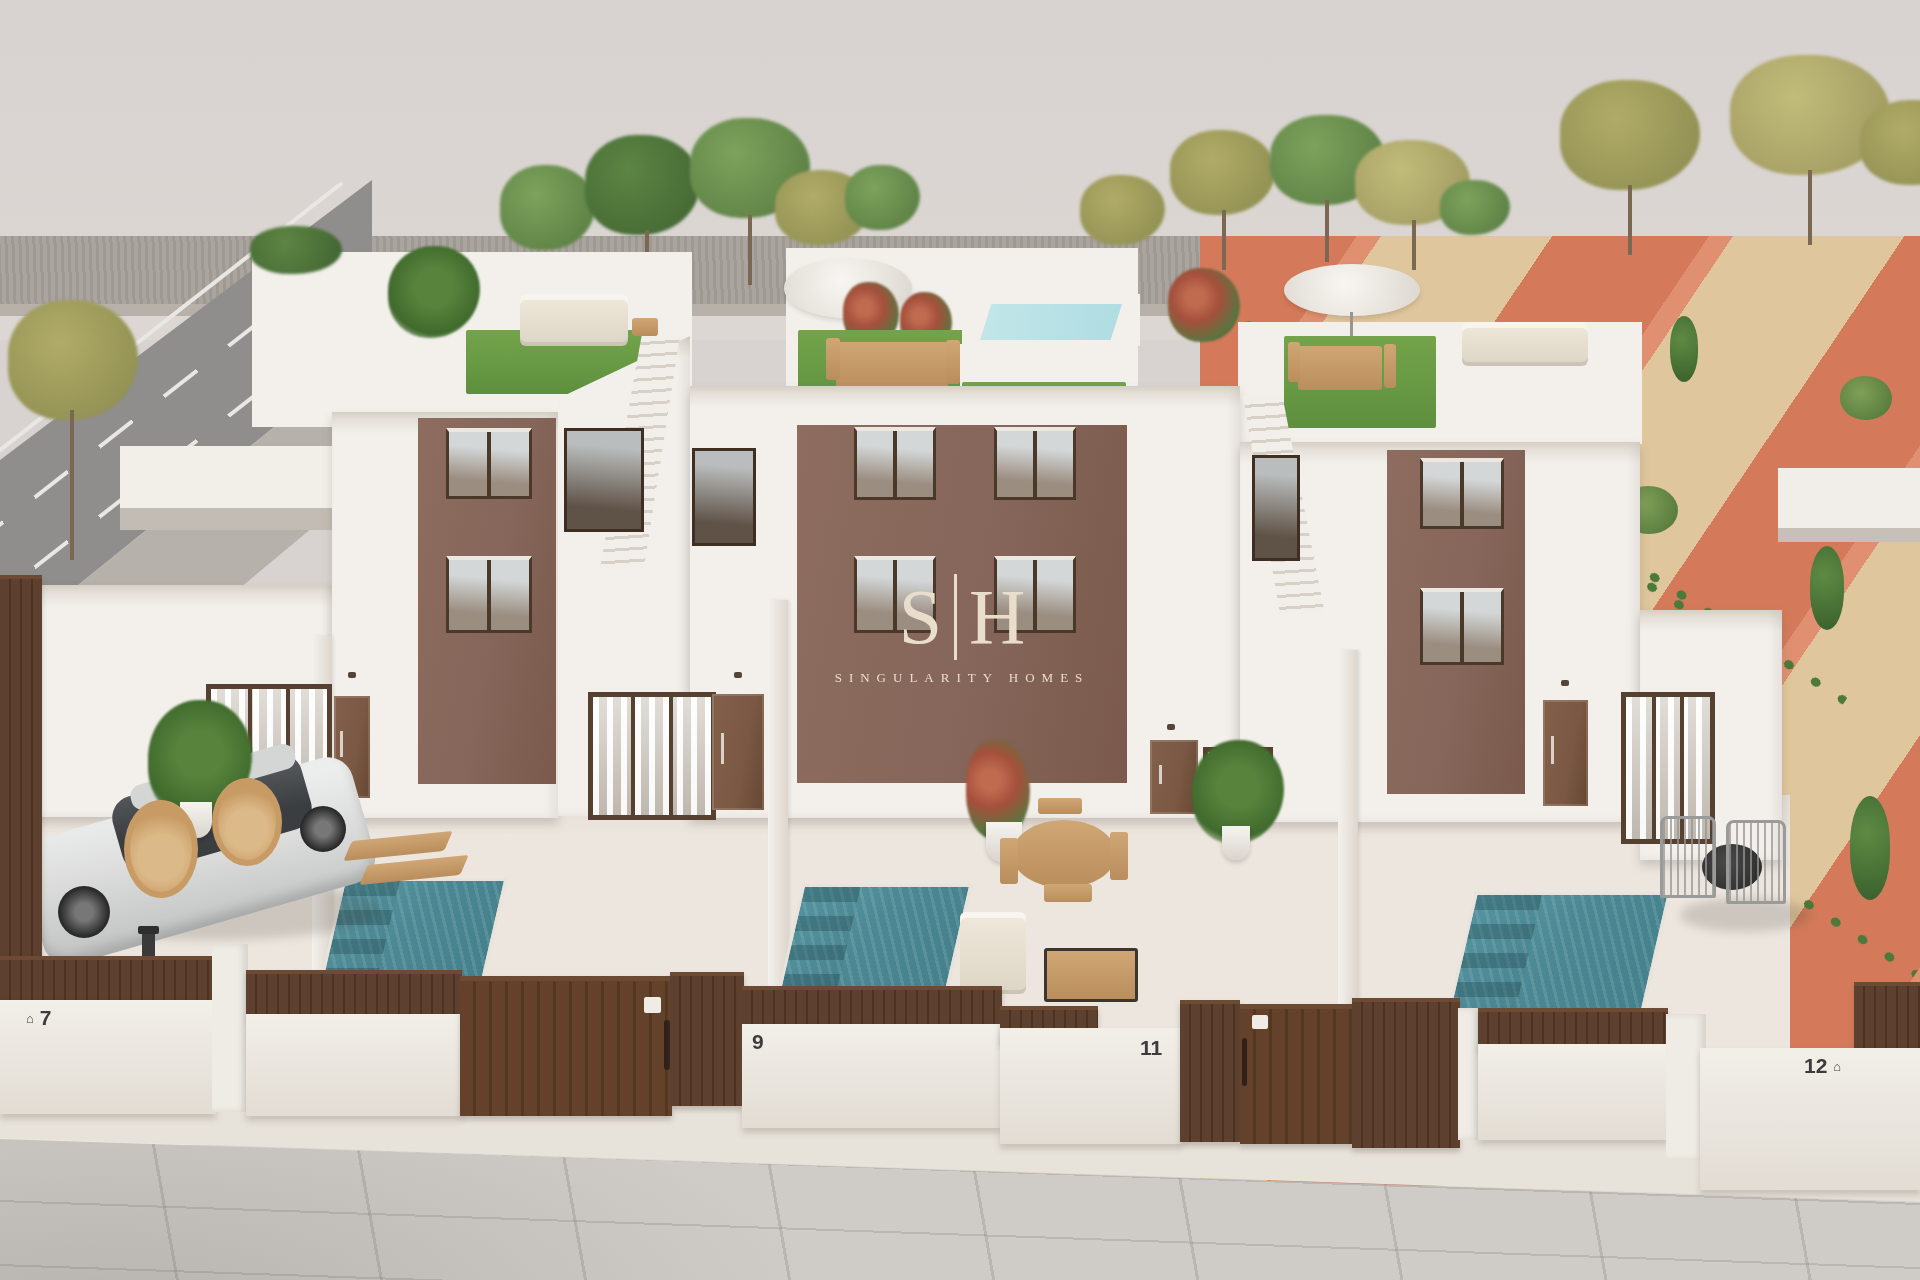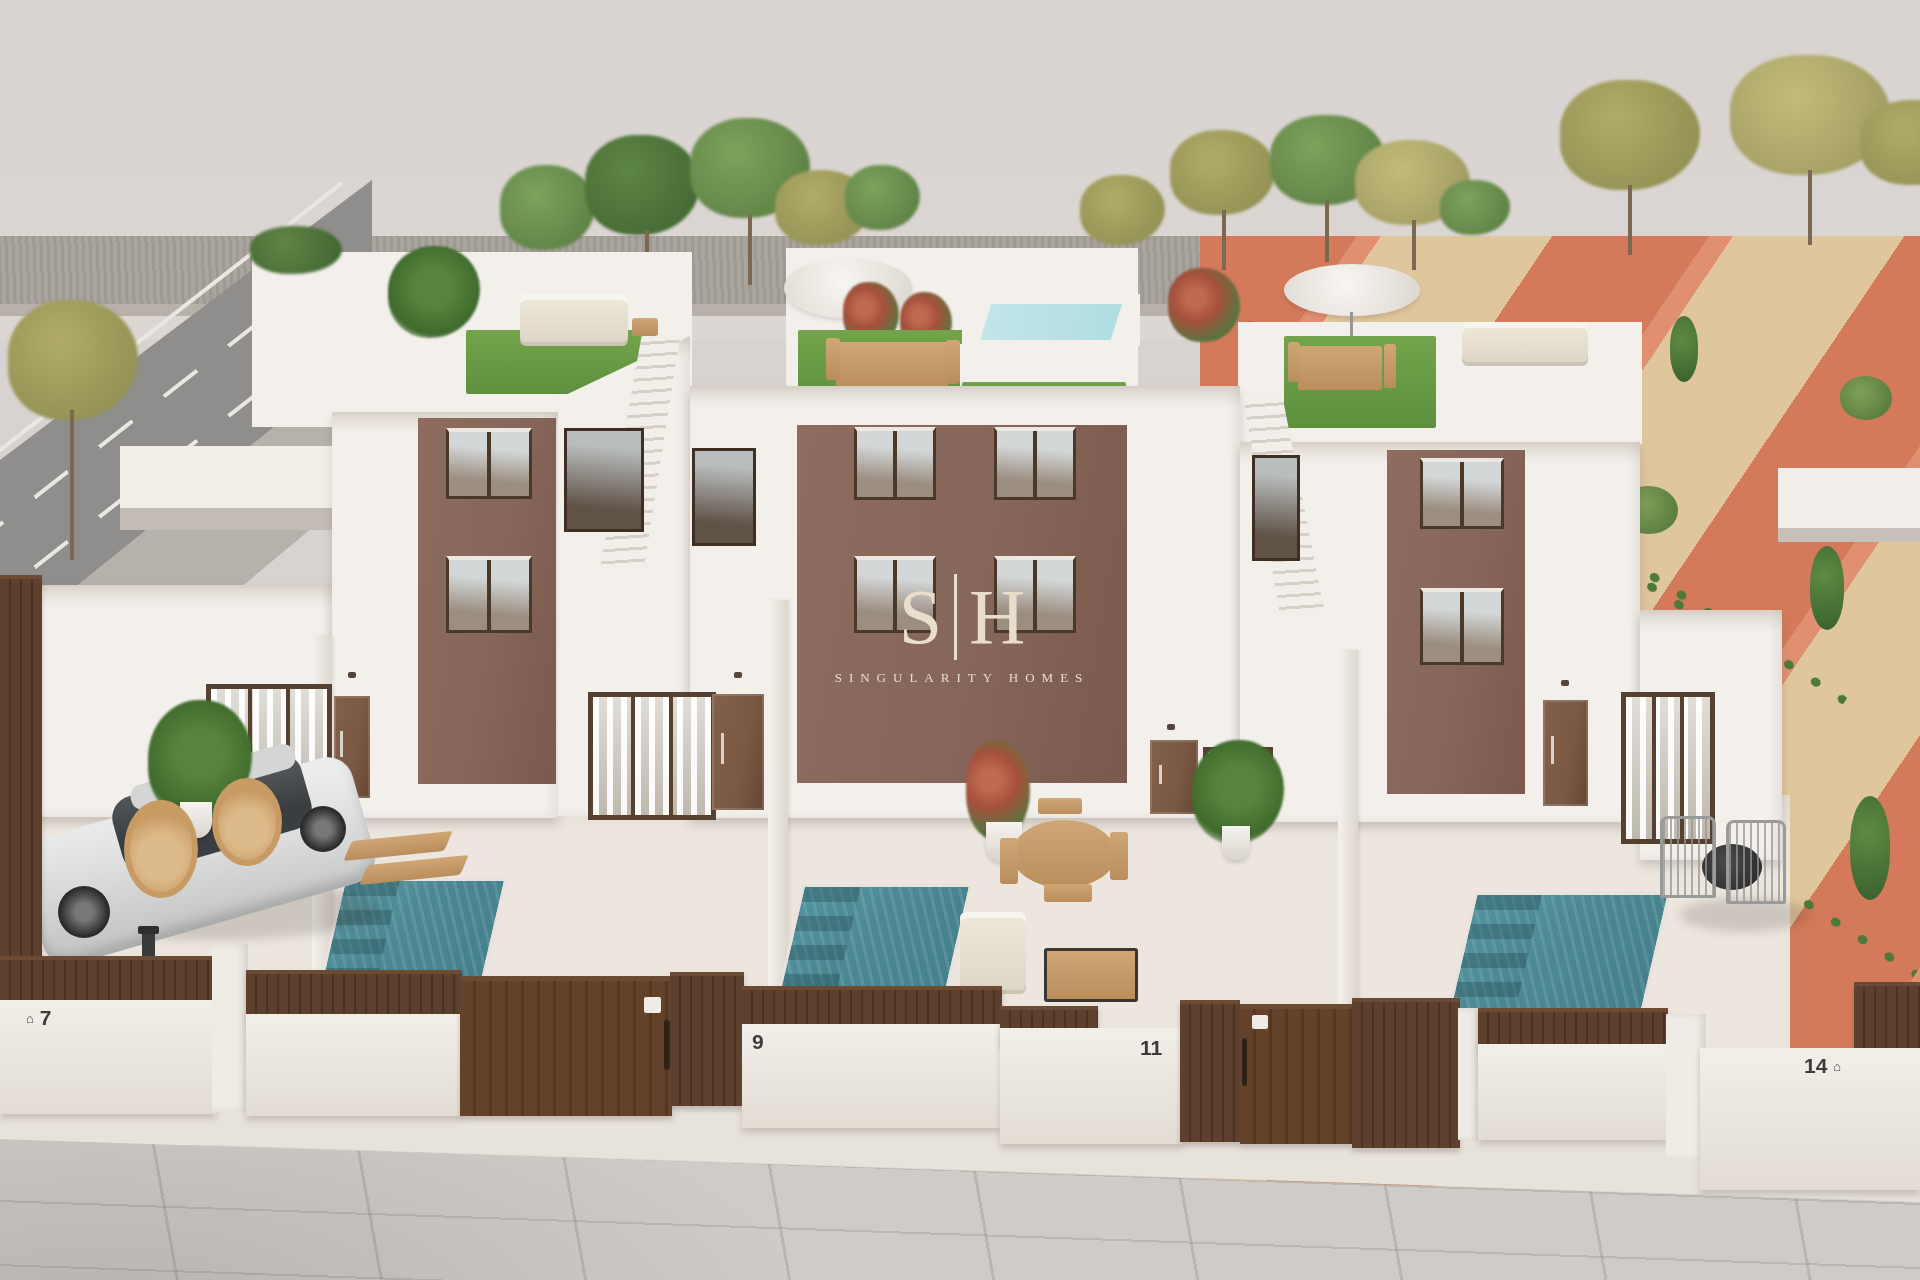--- a/index.html
+++ b/index.html
@@ -322,18 +322,18 @@
   <div class="abs z6" style="left:1242px;top:1038px;width:5px;height:48px;background:#2f2018;border-radius:3px;"></div>
   <div class="abs z6" style="left:1252px;top:1015px;width:16px;height:14px;background:#efece6;border-radius:2px;"></div>
   <div class="fn z6" style="left:1352px;top:998px;width:108px;height:150px;"></div>
   <div class="pl z6" style="left:1458px;top:1008px;width:22px;height:132px;"></div>
   <div class="fn z6" style="left:1478px;top:1008px;width:190px;height:42px;"></div>
   <div class="ww z6" style="left:1478px;top:1044px;width:190px;height:96px;"></div>
   <div class="pl z6" style="left:1666px;top:1014px;width:40px;height:146px;"></div>
   <div class="fn z6" style="left:1854px;top:982px;width:66px;height:112px;"></div>
   <div class="ww z6" style="left:1700px;top:1048px;width:220px;height:142px;"></div>
   <div class="addr z6" style="left:1804px;top:1054px;">
-    <span>14</span>
+    <span>12</span>
     <span class="ai">⌂</span>
   </div>
 
   <div id="pave" class="abs z7"></div>
 </div>
 
 </body></html>

